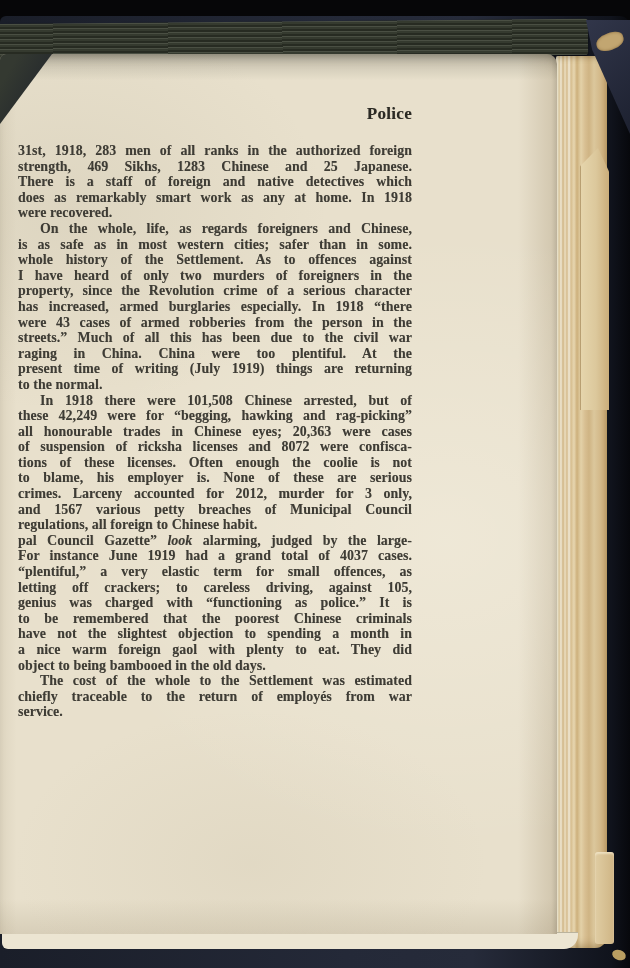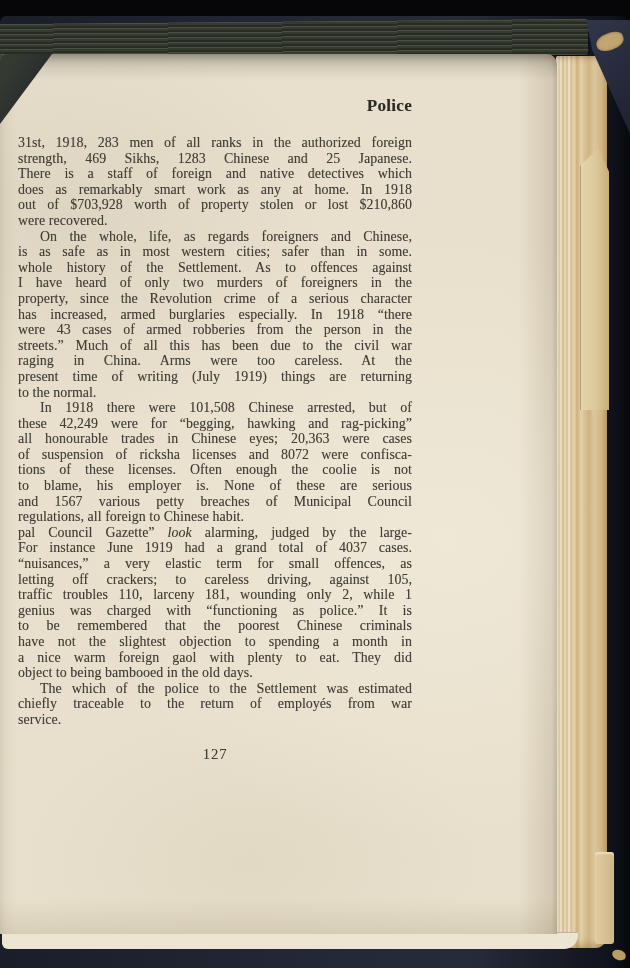--- a/index.html
+++ b/index.html
@@ -57,26 +57,26 @@
           radial-gradient(ellipse 340px 220px at 45% 92%, rgba(178,166,138,.12), transparent 70%),
           linear-gradient(90deg, rgba(150,135,105,.12) 0, transparent 3%, transparent 93%, rgba(150,130,95,.25) 99%, rgba(110,92,62,.3) 100%),
           linear-gradient(180deg, rgba(85,84,72,.28) 0, transparent 3%, transparent 96%, rgba(140,125,95,.18) 100%);
         border-radius:6px 10px 0 0;
         box-shadow:inset 0 9px 12px -8px rgba(45,45,35,.55);}
   .corner-wedge{position:absolute;left:0;top:0;width:52px;height:70px;
         background:linear-gradient(120deg,#343931 20%,#22262c 80%);
         clip-path:polygon(0 0,100% 0,0 100%);border-radius:6px 0 0 0;}
 
   
-  .text-block{position:absolute;left:18px;top:42px;width:394px;color:#3e3c35;
+  .text-block{position:absolute;left:18px;top:50px;width:394px;color:#3e3c35;
         font-size:13.8px;letter-spacing:.1px;
         text-shadow:.3px .3px .5px rgba(62,60,53,.35);}
   .running-head{font-weight:bold;font-size:17px;color:#2b2a24;text-align:right;
         height:20px;line-height:20px;margin-bottom:19px;letter-spacing:.3px;}
-  .line{line-height:15.6px;text-align:justify;text-align-last:justify;white-space:normal;}
+  .line{line-height:15.6px;text-align:justify;text-align-last:justify;white-space:normal;font-weight:bold;}
   .line.last{text-align-last:left;}
   .line.indent{padding-left:22px;}
   .page-number{margin-top:18px;text-align:center;font-size:14.5px;letter-spacing:1px;color:#3e3c35;}
 </style>
 </head>
 <body>
 
 <div class="scene">
   <div class="cover"></div>
   <div class="fabric"></div>
@@ -91,60 +91,58 @@
   <div class="page">
     <div class="corner-wedge"></div>
     <div class="text-block">
       <div class="running-head">Police</div>
       <div id="paragraphs">
           <div>
             <div class="line"><span>31st, 1918, 283 men of all ranks in the authorized foreign</span></div>
             <div class="line"><span>strength, 469 Sikhs, 1283 Chinese and 25 Japanese.</span></div>
             <div class="line"><span>There is a staff of foreign and native detectives which</span></div>
             <div class="line"><span>does as remarkably smart work as any at home. In 1918</span></div>
-            <div class="line"><span>out of $703,928 worth of property stolen or lost $210,860</span></div>
             <div class="line last"><span>were recovered.</span></div>
           </div>
           <div>
             <div class="line indent"><span>On the whole, life, as regards foreigners and Chinese,</span></div>
             <div class="line"><span>is as safe as in most western cities; safer than in some.</span></div>
             <div class="line"><span>whole history of the Settlement. As to offences against</span></div>
             <div class="line"><span>I have heard of only two murders of foreigners in the</span></div>
             <div class="line"><span>property, since the Revolution crime of a serious character</span></div>
             <div class="line"><span>has increased, armed burglaries especially. In 1918 “there</span></div>
             <div class="line"><span>were 43 cases of armed robberies from the person in the</span></div>
             <div class="line"><span>streets.” Much of all this has been due to the civil war</span></div>
-            <div class="line"><span>raging in China. Arms were too careless. At the</span></div>
+            <div class="line"><span>raging in China. China were too plentiful. At the</span></div>
             <div class="line"><span>present time of writing (July 1919) things are returning</span></div>
             <div class="line last"><span>to the normal.</span></div>
           </div>
           <div>
             <div class="line indent"><span>In 1918 there were 101,508 Chinese arrested, but of</span></div>
             <div class="line"><span>these 42,249 were for “begging, hawking and rag-picking”</span></div>
             <div class="line"><span>all honourable trades in Chinese eyes; 20,363 were cases</span></div>
             <div class="line"><span>of suspension of ricksha licenses and 8072 were confisca-</span></div>
             <div class="line"><span>tions of these licenses. Often enough the coolie is not</span></div>
             <div class="line"><span>to blame, his employer is. None of these are serious</span></div>
+            <div class="line"><span>crimes. Larceny accounted for 2012, murder for 3 only,</span></div>
             <div class="line"><span>and 1567 various petty breaches of Municipal Council</span></div>
             <div class="line last"><span>regulations, all foreign to Chinese habit.</span></div>
           </div>
           <div>
             <div class="line"><span>pal Council Gazette” </span><i>look</i><span> alarming, judged by the large-</span></div>
             <div class="line"><span>For instance June 1919 had a grand total of 4037 cases.</span></div>
-            <div class="line"><span>“nuisances,” a very elastic term for small offences, as</span></div>
+            <div class="line"><span>“plentiful,” a very elastic term for small offences, as</span></div>
             <div class="line"><span>letting off crackers; to careless driving, against 105,</span></div>
-            <div class="line"><span>traffic troubles 110, larceny 181, wounding only 2, while 1</span></div>
             <div class="line"><span>genius was charged with “functioning as police.” It is</span></div>
             <div class="line"><span>to be remembered that the poorest Chinese criminals</span></div>
             <div class="line"><span>have not the slightest objection to spending a month in</span></div>
             <div class="line"><span>a nice warm foreign gaol with plenty to eat. They did</span></div>
             <div class="line last"><span>object to being bambooed in the old days.</span></div>
           </div>
           <div>
-            <div class="line indent"><span>The which of the police to the Settlement was estimated</span></div>
+            <div class="line indent"><span>The cost of the whole to the Settlement was estimated</span></div>
             <div class="line"><span>chiefly traceable to the return of employés from war</span></div>
             <div class="line last"><span>service.</span></div>
           </div>
         </div>
-      <div class="page-number">127</div>
     </div>
   </div>
 </div>
 
 </body></html>

